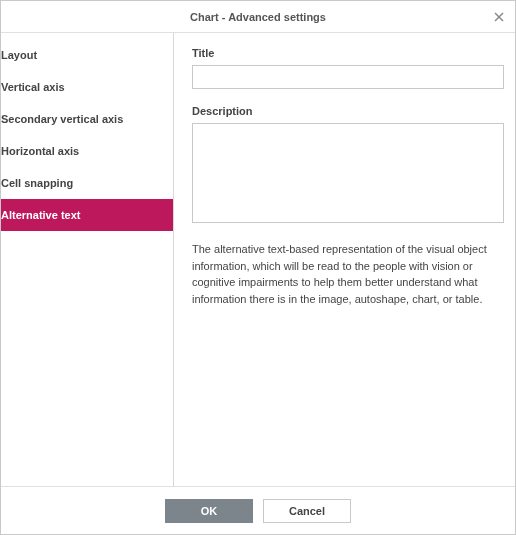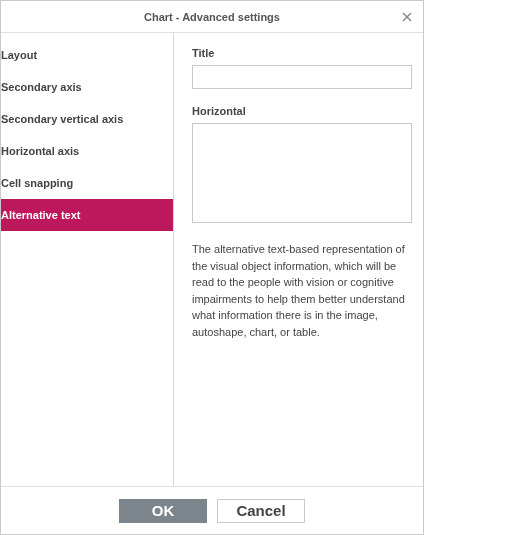--- a/index.html
+++ b/index.html
@@ -7,21 +7,21 @@
     margin: 0;
     padding: 0;
   }
   body {
     font-family: Arial, Helvetica, sans-serif;
     font-size: 11px;
     color: #444;
     background: #fff;
   }
   .dialog {
-    width: 424px;
+    width: 516px;
     height: 535px;
     border: 1px solid #c9c9c9;
     background: #fff;
     display: flex;
     flex-direction: column;
   }
   .titlebar {
     height: 32px;
     display: flex;
     align-items: center;
@@ -118,21 +118,21 @@
     display: flex;
     align-items: center;
     justify-content: center;
     gap: 10px;
   }
   .btn {
     min-width: 88px;
     height: 24px;
     border: 1px solid #c9c9c9;
     background: #fff;
-    font-size: 15px;
+    font-size: 11px;
     cursor: pointer;
     display: inline-flex;
     align-items: center;
     justify-content: center;
     font-family: inherit;
     font-weight: bold;
     color: #444;
   }
   .btn.primary {
     background: #7d858c;
@@ -155,21 +155,21 @@
     </div>
   </div>
 
   <div class="body">
 
     <div class="sidebar">
       <div class="sidebar-item">
         <span>Layout</span>
       </div>
       <div class="sidebar-item">
-        <span>Secondary axis</span>
+        <span>Vertical axis</span>
       </div>
       <div class="sidebar-item">
         <span>Secondary vertical axis</span>
       </div>
       <div class="sidebar-item">
         <span>Horizontal axis</span>
       </div>
       <div class="sidebar-item">
         <span>Cell snapping</span>
       </div>
@@ -179,21 +179,21 @@
     </div>
 
     <div class="content">
 
       <div class="field-block">
         <div class="field-label">Title</div>
         <input type="text" class="text-input" value="" style="">
       </div>
 
       <div class="field-block">
-        <div class="field-label">Horizontal</div>
+        <div class="field-label">Description</div>
         <textarea class="textarea-input" style=""></textarea>
       </div>
 
       <div class="help-text">The alternative text-based representation of the visual object information, which will be read to the people with vision or cognitive impairments to help them better understand what information there is in the image, autoshape, chart, or table.</div>
 
     </div>
 
   </div>
 
   <div class="footer">

